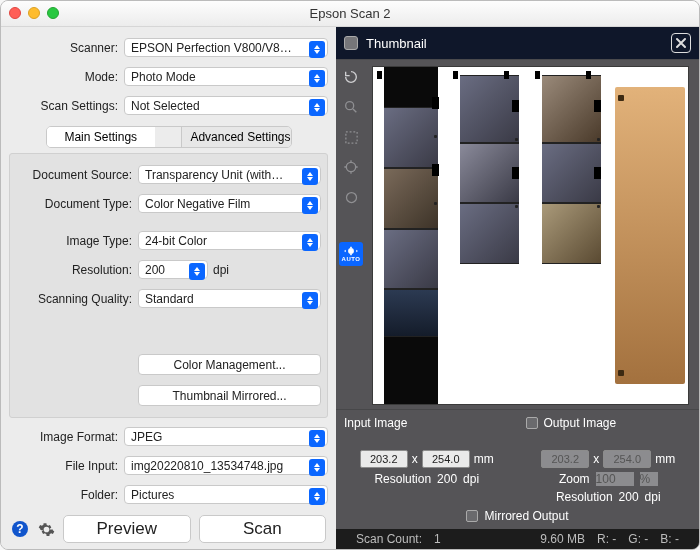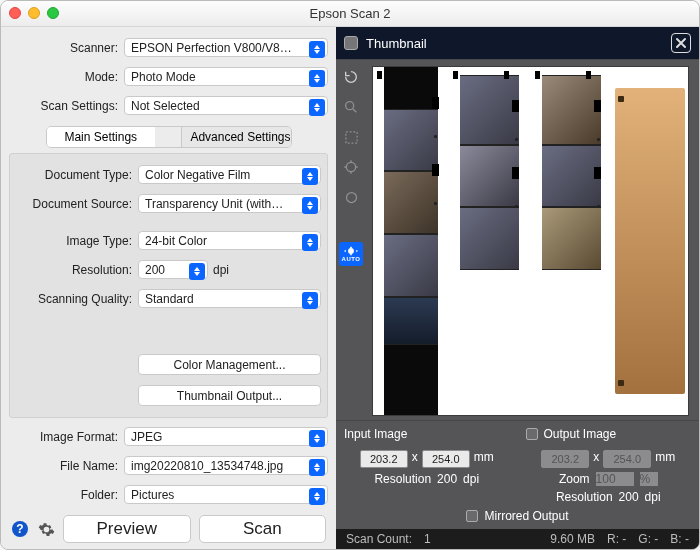--- a/index.html
+++ b/index.html
@@ -84,30 +84,30 @@
   .amber{position:absolute;inset:6% 4% 6% 4%;background:linear-gradient(#e2b27a,#a3713e);border-radius:2px}
   .amber::before,.amber::after{content:"";position:absolute;left:3px;width:6px;height:6px;background:#3d2a12;border-radius:1px}
   .amber::before{top:8px}.amber::after{bottom:8px}
   .perfcol{position:absolute;left:78%;top:0;height:100%;width:8px;display:flex;flex-direction:column;justify-content:flex-start;padding-top:40%}
   .perf{width:7px;height:12px;background:#000;margin-bottom:26px}
   .dot{width:3px;height:3px;background:#222;border-radius:1px;margin-bottom:26px;align-self:center}
 
   .iosection { background: #555457; color: #fff; padding: 6px 8px 2px 8px; display: flex; gap: 16px;
     font-size: 11px; border-top: 1px solid #474749; }
   .iosection .grp { flex: 1; }
-  .iosection .hdr { display: flex; align-items: center; gap: 6px; margin-bottom: 9px; }
+  .iosection .hdr { display: flex; align-items: center; gap: 6px; margin-bottom: 20px; }
   .chksm { width: 12px; height: 12px; border: 1.5px solid #aaa; border-radius: 2px; background: #6a6a6d; }
-  .numfield { display: inline-flex; gap: 4px; }
+  .numfield { display: inline-flex; align-items: center; gap: 4px; }
   .numfield .nf { width: 48px; height: 18px; background: #eaeaea; color: #222; border: 1px solid #8c8c8c;
     border-radius: 2px; text-align: center; line-height: 17px; font-size: 11px; }
   .numfield.dis .nf { background: #8c8c8f; color: #555; }
   .iosection .subrow { display: flex; align-items: center; gap: 6px; margin-top: 4px; justify-content: center; }
   .mirror { background: #555457; color: #fff; text-align: right; padding: 3px 0 6px 0; font-size: 11px; display:flex; justify-content:center; align-items:center; gap:6px; }
   .status { height: 20px; background: #1c1c1c; color: #bcbcbc; display: flex; align-items: center;
-    font-size: 11px; padding: 0 10px; gap: 12px; }
+    font-size: 11px; padding: 0 20px; gap: 12px; }
   .status .grow { flex: 1; }
 </style>
 </head>
 <body>
 
 <div class="window">
   <div class="titlebar">
     <div class="traffic">
       <div class="tbtn red"></div>
       <div class="tbtn yel"></div>
@@ -141,30 +141,30 @@
         </div>
       </div>
 
       <div class="tabs">
         <div class="tab active">Main Settings</div>
         <div class="tab">Advanced Settings</div>
       </div>
 
       <div class="panel">
         <div class="row">
+          <label>Document Source:</label>
+          <div class="sel">
+            <span class="val">Transparency Unit (with…</span>
+            <span class="chev"></span>
+          </div>
+        </div>
+        <div class="row">
           <label>Document Type:</label>
           <div class="sel">
             <span class="val">Color Negative Film</span>
-            <span class="chev"></span>
-          </div>
-        </div>
-        <div class="row">
-          <label>Document Source:</label>
-          <div class="sel">
-            <span class="val">Transparency Unit (with…</span>
             <span class="chev"></span>
           </div>
         </div>
         <div style="height:8px"></div>
         <div class="row">
           <label>Image Type:</label>
           <div class="sel">
             <span class="val">24-bit Color</span>
             <span class="chev"></span>
           </div>
@@ -186,34 +186,34 @@
         </div>
 
         <div class="spacer"></div>
 
         <div class="row">
             <label></label>
           <div class="btnfield" style="flex:1">Color Management...</div>
         </div>
         <div class="row">
             <label></label>
-          <div class="btnfield" style="flex:1">Thumbnail Output...</div>
+          <div class="btnfield" style="flex:1">Thumbnail Mirrored...</div>
         </div>
       </div>
 
       <div style="height:4px"></div>
       <div class="row">
         <label>Image Format:</label>
         <div class="sel">
           <span class="val">JPEG</span>
           <span class="chev"></span>
         </div>
       </div>
       <div class="row">
-        <label>File Name:</label>
+        <label>File Input:</label>
         <div class="sel">
           <span class="val">img20220810_13534748.jpg</span>
           <span class="chev"></span>
         </div>
       </div>
       <div class="row">
         <label>Folder:</label>
         <div class="sel">
           <span class="val">Pictures</span>
           <span class="chev"></span>

